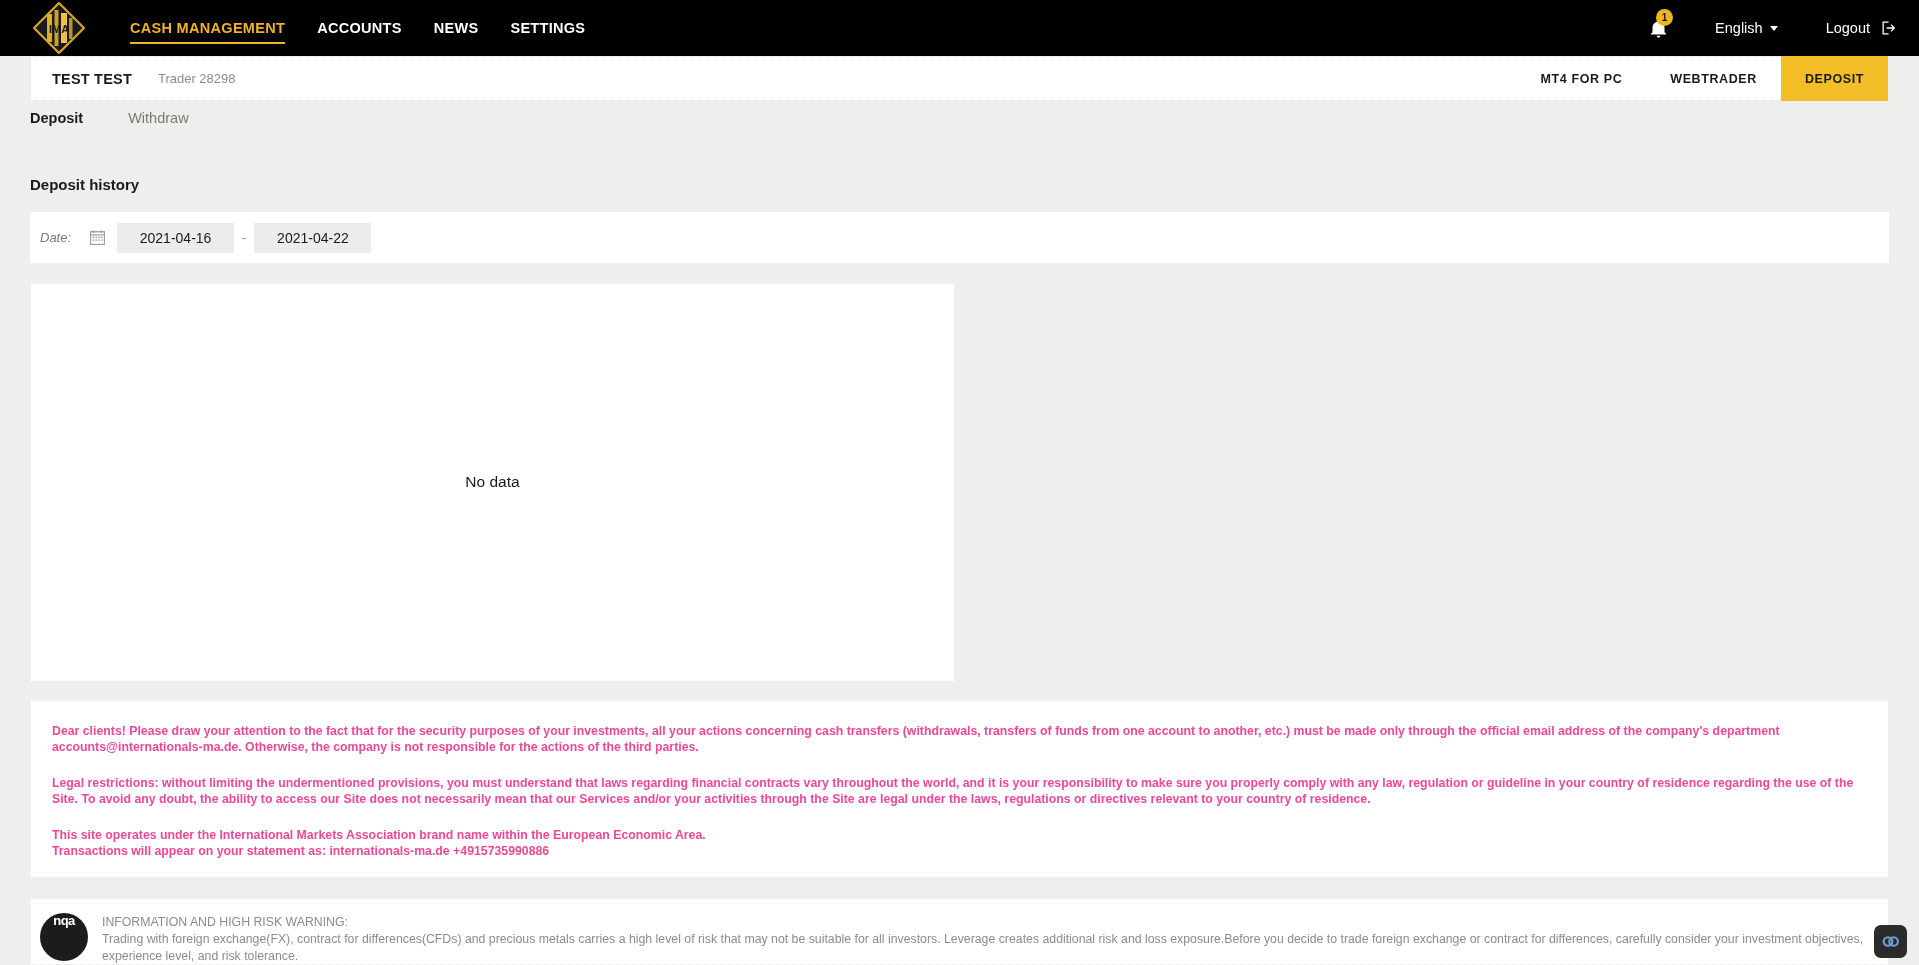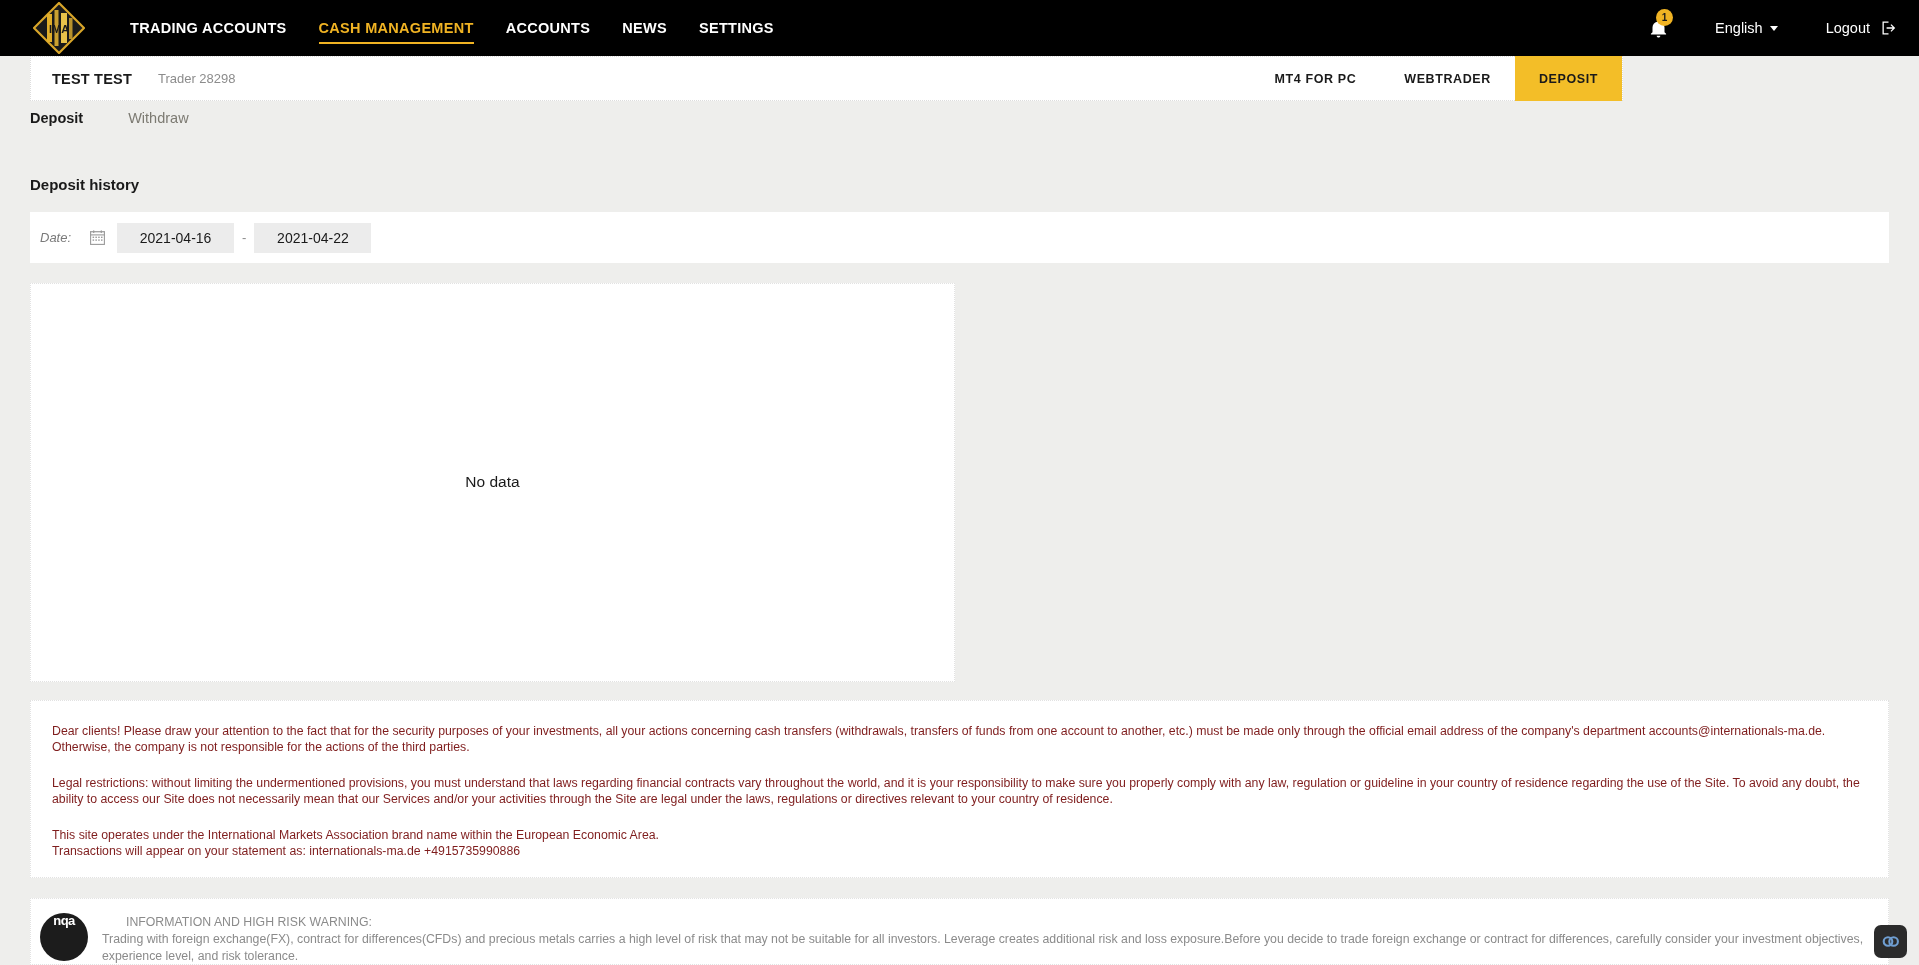--- a/index.html
+++ b/index.html
@@ -86,21 +86,21 @@
   .logout {
     color: #ffffff; font-size: 14.5px; cursor: pointer;
     display:flex; align-items:center;
   }
   .logout-icon { margin-left: 11px; display:flex; }
 
   
   .accountbar {
     position: absolute;
     top: 56px; left: 30px;
-    width: 1593px; height: 45px;
+    width: 1859px; height: 45px;
     background: #ffffff;
     border: 1px dotted #dddddd;
     display: flex; align-items: center;
   }
   .acct-name {
     font-size: 14.5px; font-weight: bold; color: #1a1a1a;
     margin-left: 21px; letter-spacing: 0.2px;
   }
   .acct-sub {
     font-size: 13px; color: #8c8c8c; margin-left: 26px;
@@ -172,23 +172,24 @@
   
   .disclaimer {
     position: absolute; top: 700px; left: 30px;
     width: 1859px; height: 178px;
     background: #ffffff;
     border: 1px dotted #e2e2e2;
     padding: 22px 20px 0 21px;
   }
   .disc-p {
     font-size: 12.3px;
-    color: #7f1d1d;
+    color: #ec4899;
     line-height: 16px;
     margin: 0 0 20px 0;
+    font-weight: bold;
   }
   .disc-p.tight { margin-bottom: 0; }
   .disc-line { display:block; }
 
   
   .footer {
     position: absolute; top: 898px; left: 30px;
     width: 1859px; height: 67px;
     background: #ffffff;
     border: 1px dotted #e2e2e2;
@@ -202,21 +203,21 @@
     background: #1c1c1c;
     display:flex; align-items:flex-start; justify-content:center;
     flex: none;
   }
   .nqa-text {
     color: #ffffff; font-size: 13px; font-weight: bold;
     letter-spacing: -0.5px;
   }
   .footer-text { margin-left: 14px; padding-top: 1px; }
   .footer-head {
-    font-size: 12.3px; color: #8b8b8b; line-height: 17px; margin-left: 24px;
+    font-size: 12.3px; color: #8b8b8b; line-height: 17px;
   }
   .footer-body {
     font-size: 12.3px; color: #8b8b8b; line-height: 17px;
   }
 
   
   .fab {
     position: absolute;
     left: 1874px; top: 925px;
     width: 33px; height: 33px;
@@ -236,21 +237,20 @@
       <polygon points="26,1 51,26 26,51 1,26" fill="#1a1a1a" stroke="#d9a629" stroke-width="2.2"></polygon>
       <rect x="14" y="12" width="5" height="28" fill="#e0ae2a"></rect>
       <rect x="21.5" y="8" width="4" height="36" fill="#caa030"></rect>
       <rect x="28" y="11" width="6" height="30" fill="#e8c24a"></rect>
       <rect x="36" y="16" width="3.5" height="21" fill="#b8912c"></rect>
       <text x="26" y="31" font-family="Liberation Sans, sans-serif" font-size="11" font-weight="bold" fill="#1a1a1a" text-anchor="middle">IMA</text>
     </svg>
   </div>
 
   <div class="nav-items">
-    <div class="nav-item">TRADING ACCOUNTS</div>
     <div class="nav-item active">CASH MANAGEMENT</div>
     <div class="nav-item">ACCOUNTS</div>
     <div class="nav-item">NEWS</div>
     <div class="nav-item">SETTINGS</div>
   </div>
 
   <div class="nav-right">
     <div class="bell-wrap">
       <svg width="17" height="19" viewBox="0 0 17 19">
         <path d="M8.5 18.5c1.0 0 1.8-0.8 1.8-1.8H6.7c0 1.0 0.8 1.8 1.8 1.8z" fill="#ffffff"></path>

